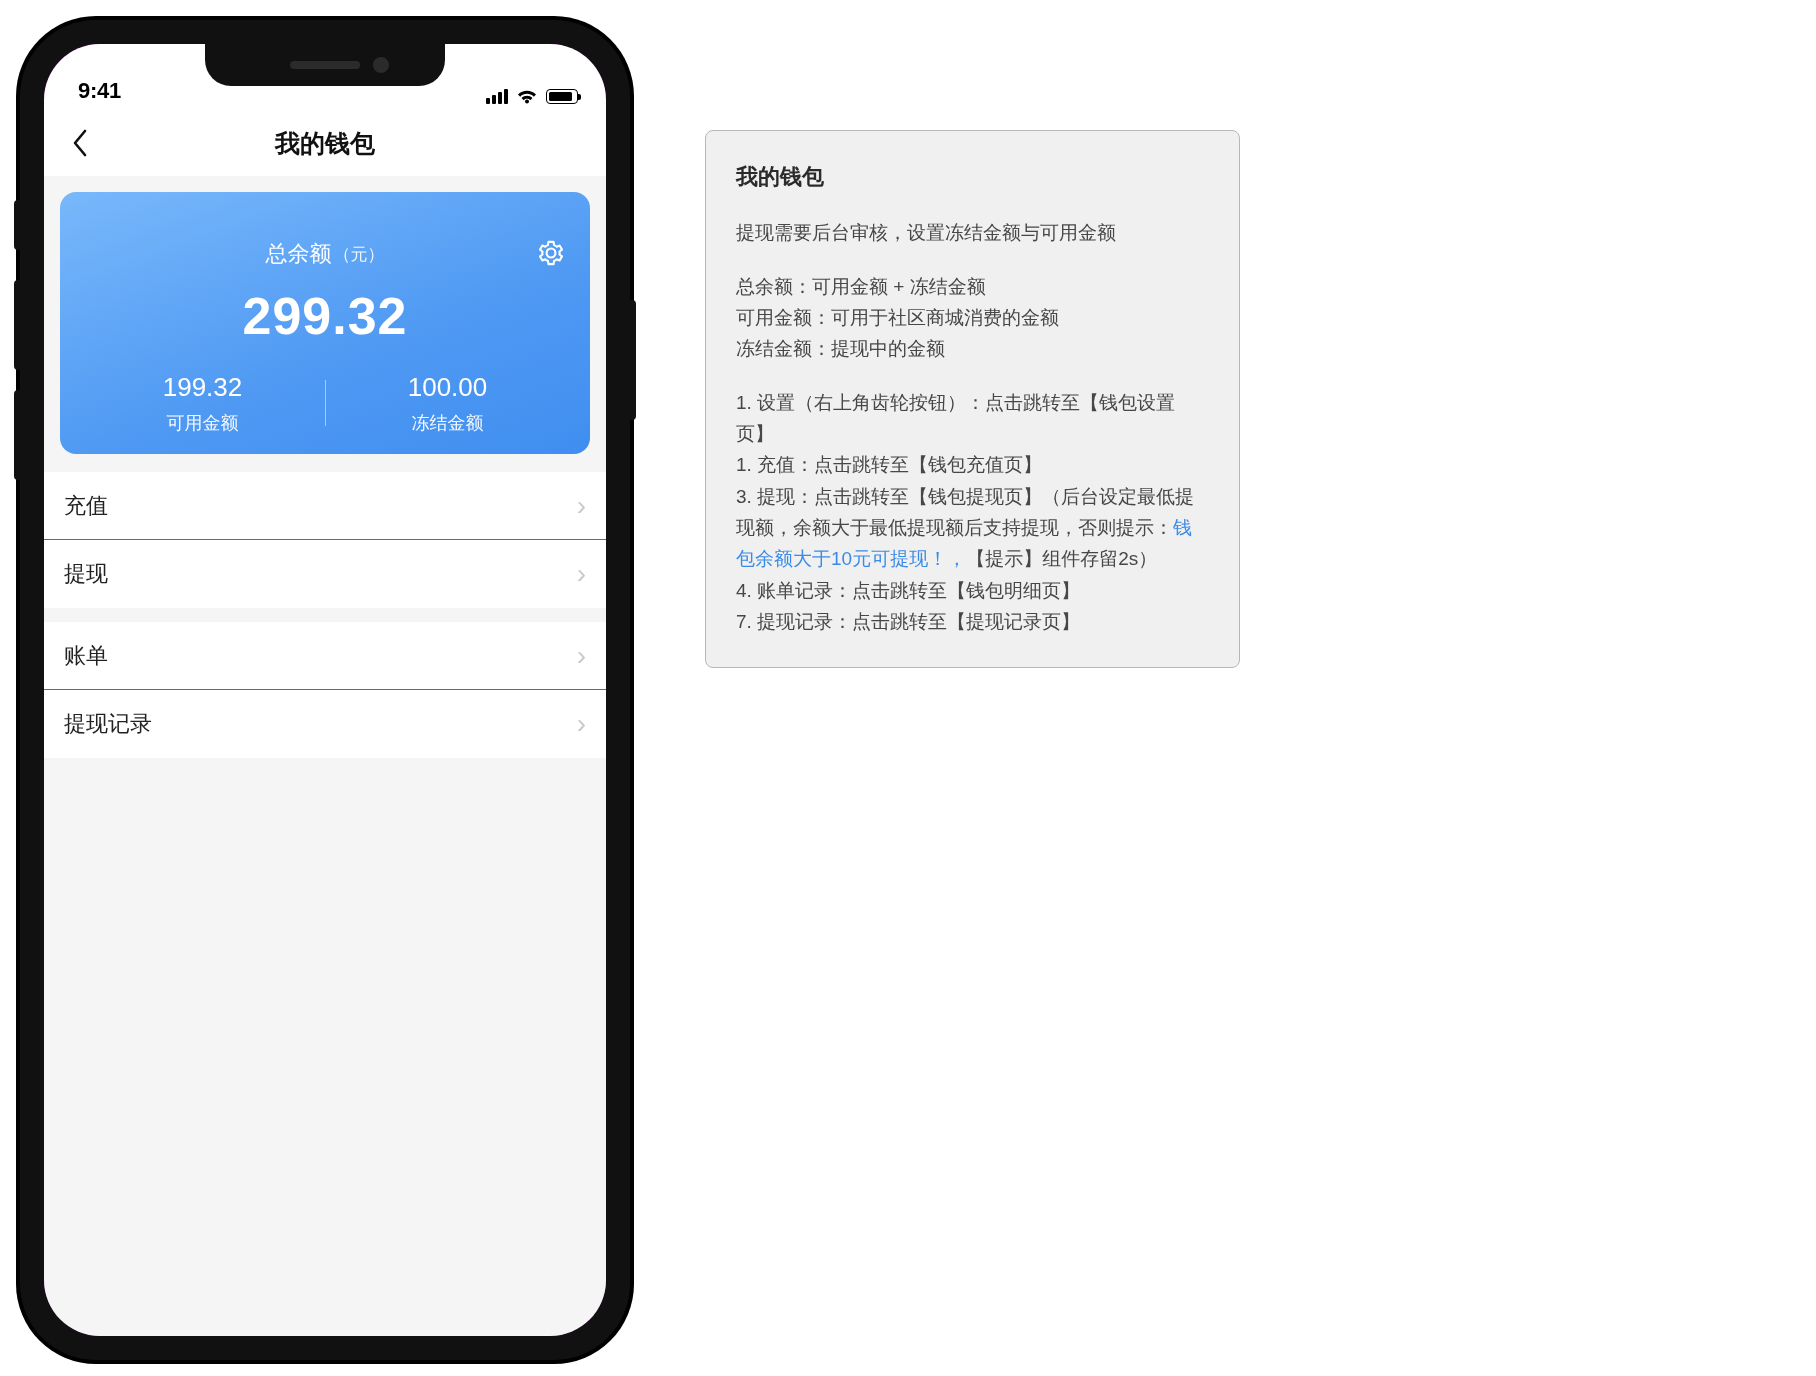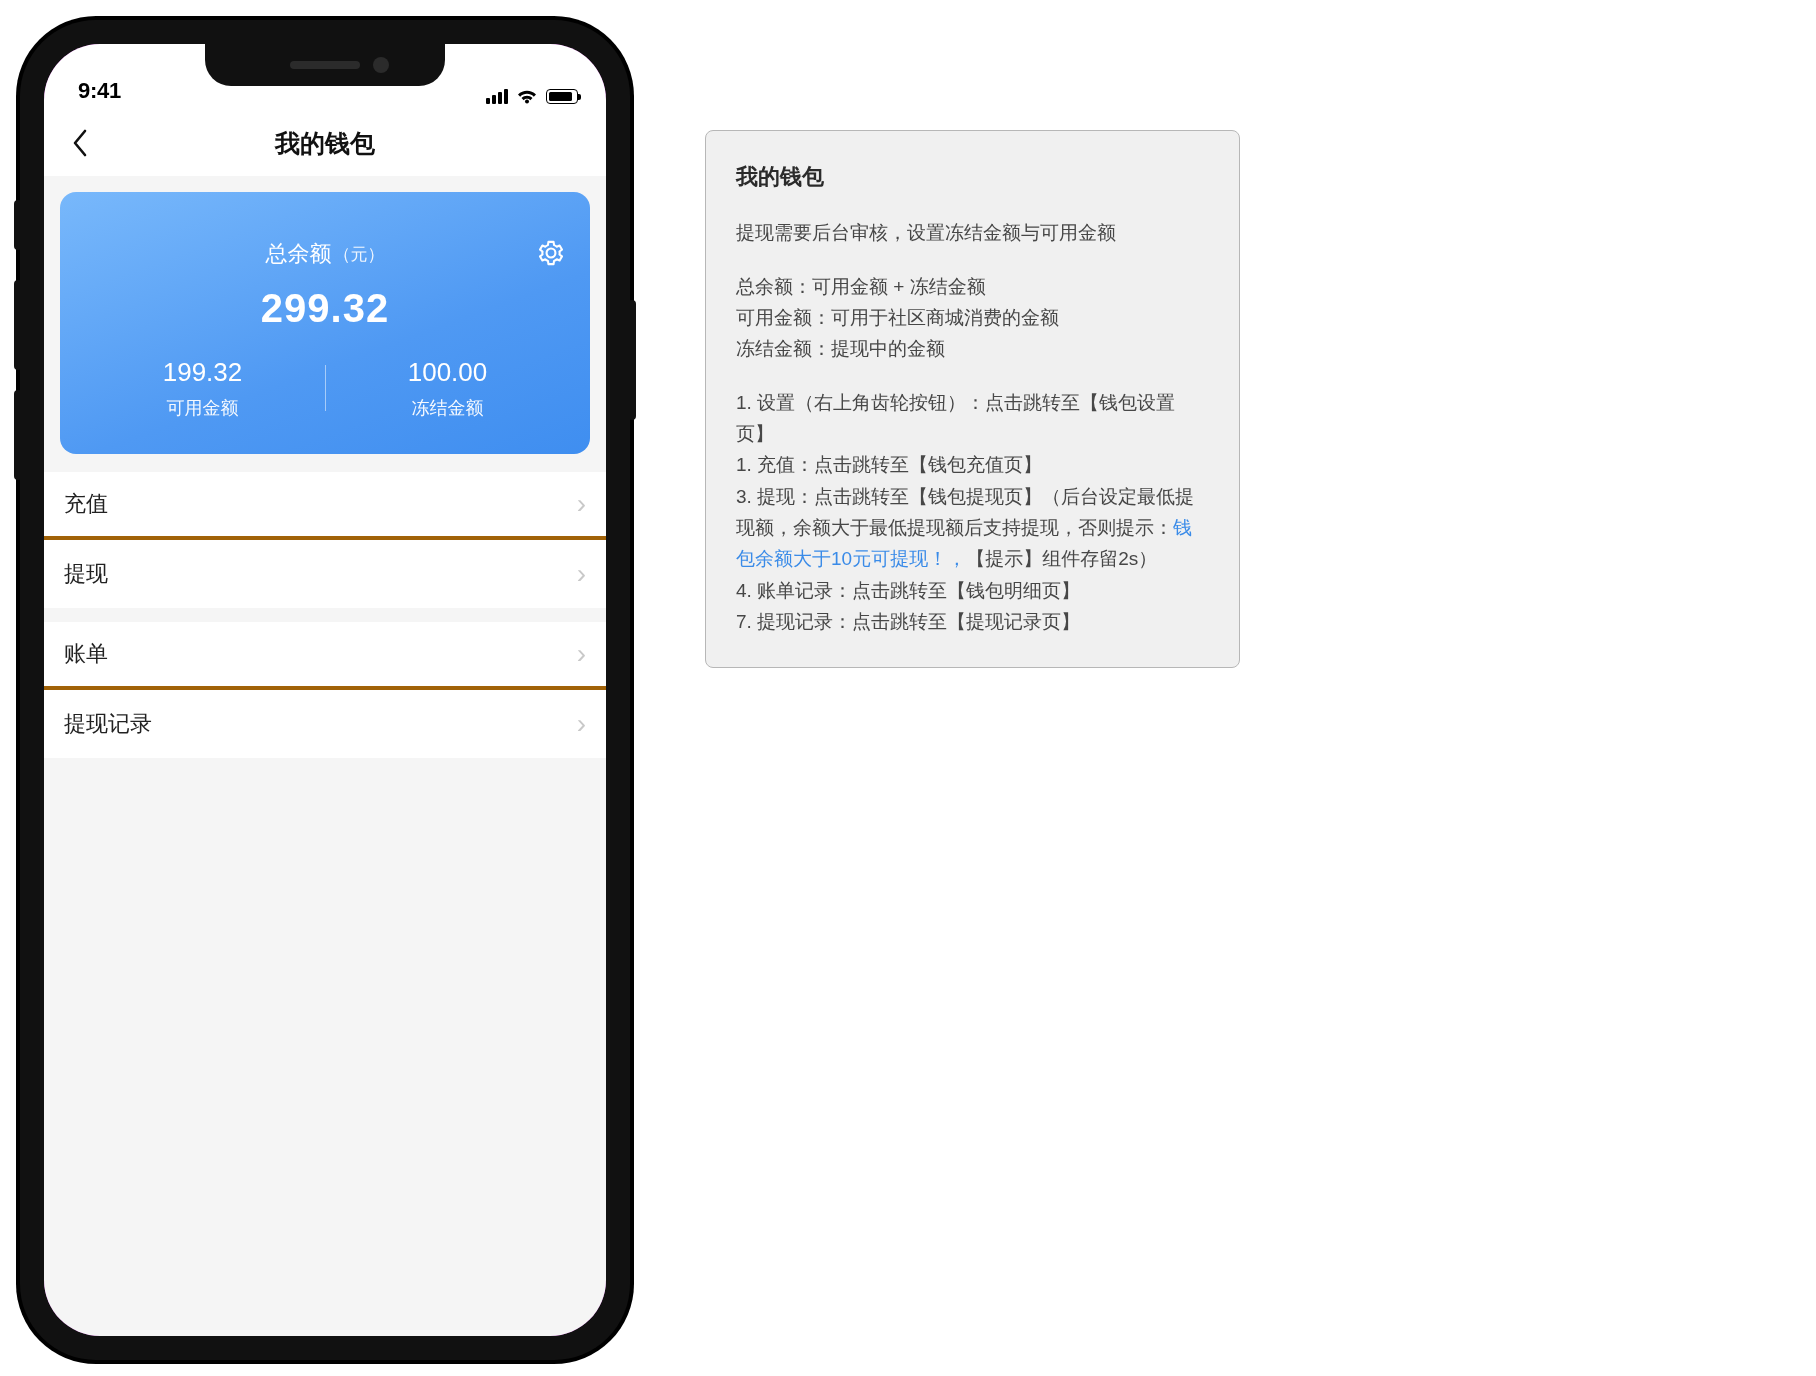--- a/index.html
+++ b/index.html
@@ -216,21 +216,21 @@
     right: 2px;
     top: 0;
     width: 34px;
     height: 34px;
     display:flex;
     align-items:center;
     justify-content:center;
   }
   .balance-amount {
     text-align:center;
-    font-size: 40px;
+    font-size: 52px;
     font-weight: 700;
     margin-top: 14px;
     letter-spacing: 1px;
   }
   .balance-sub {
     display:flex;
     margin-top: 26px;
     height: 74px;
     position:relative;
   }
@@ -262,21 +262,21 @@
     margin-top: 14px;
   }
   .list-item {
     height: 68px;
     display:flex;
     align-items:center;
     justify-content:space-between;
     padding: 0 20px;
     font-size: 22px;
     color: #222;
-    border-bottom: 4px solid #a16207;
+    border-bottom: 1px solid #a16207;
   }
   .list-item:last-child { border-bottom: none; }
   .chevron {
     color: #c9c9c9;
     font-size: 28px;
     font-weight: 300;
   }
 
   
   .spec {

